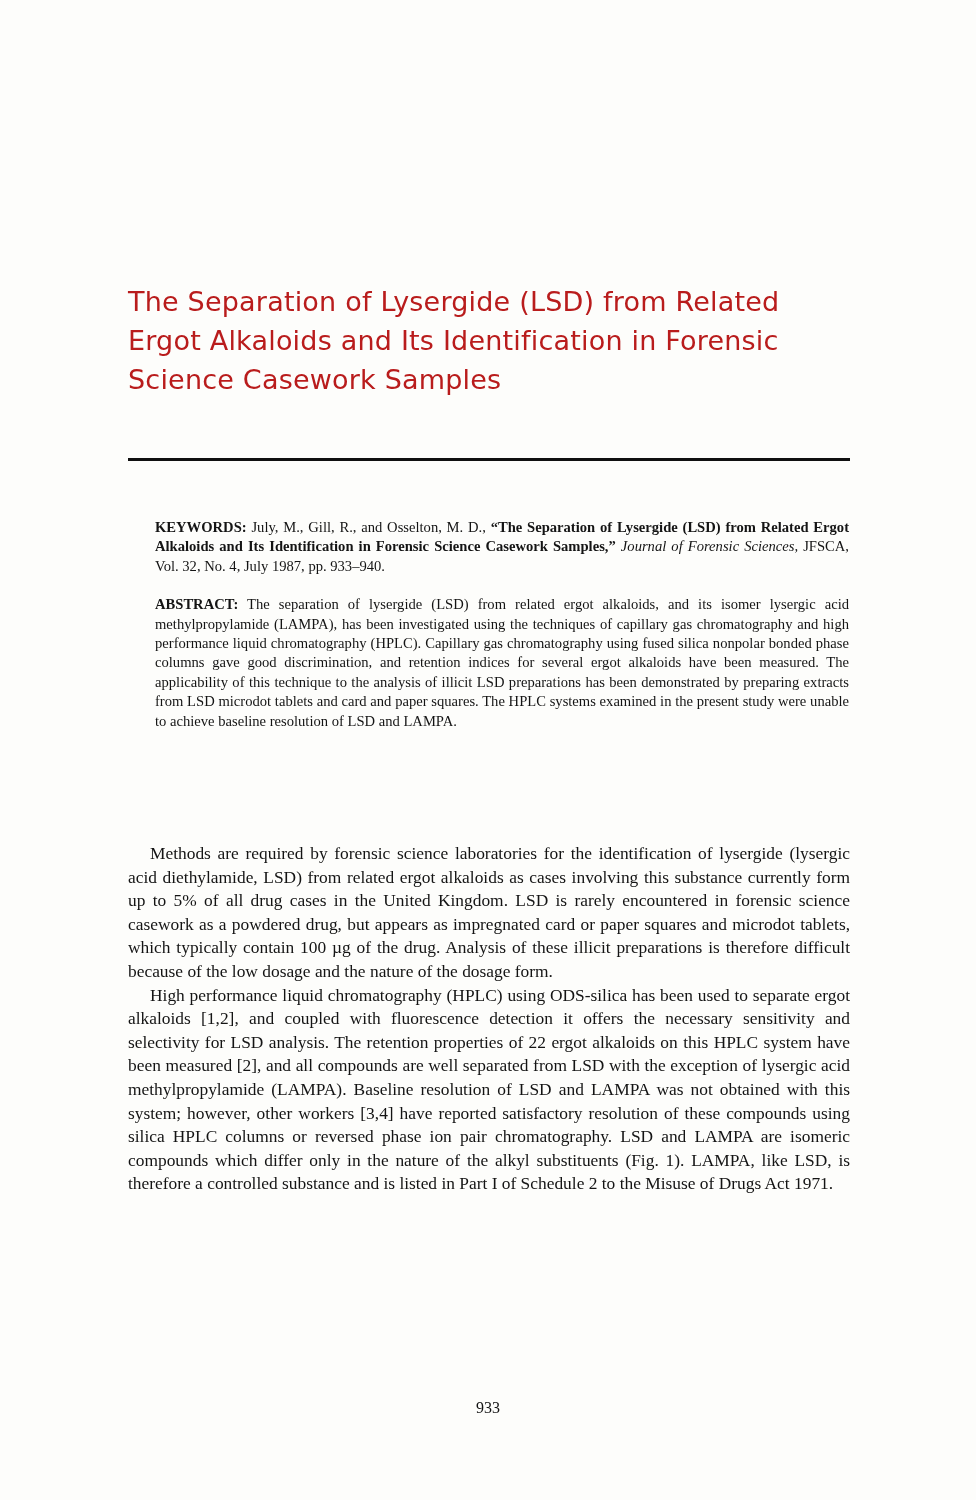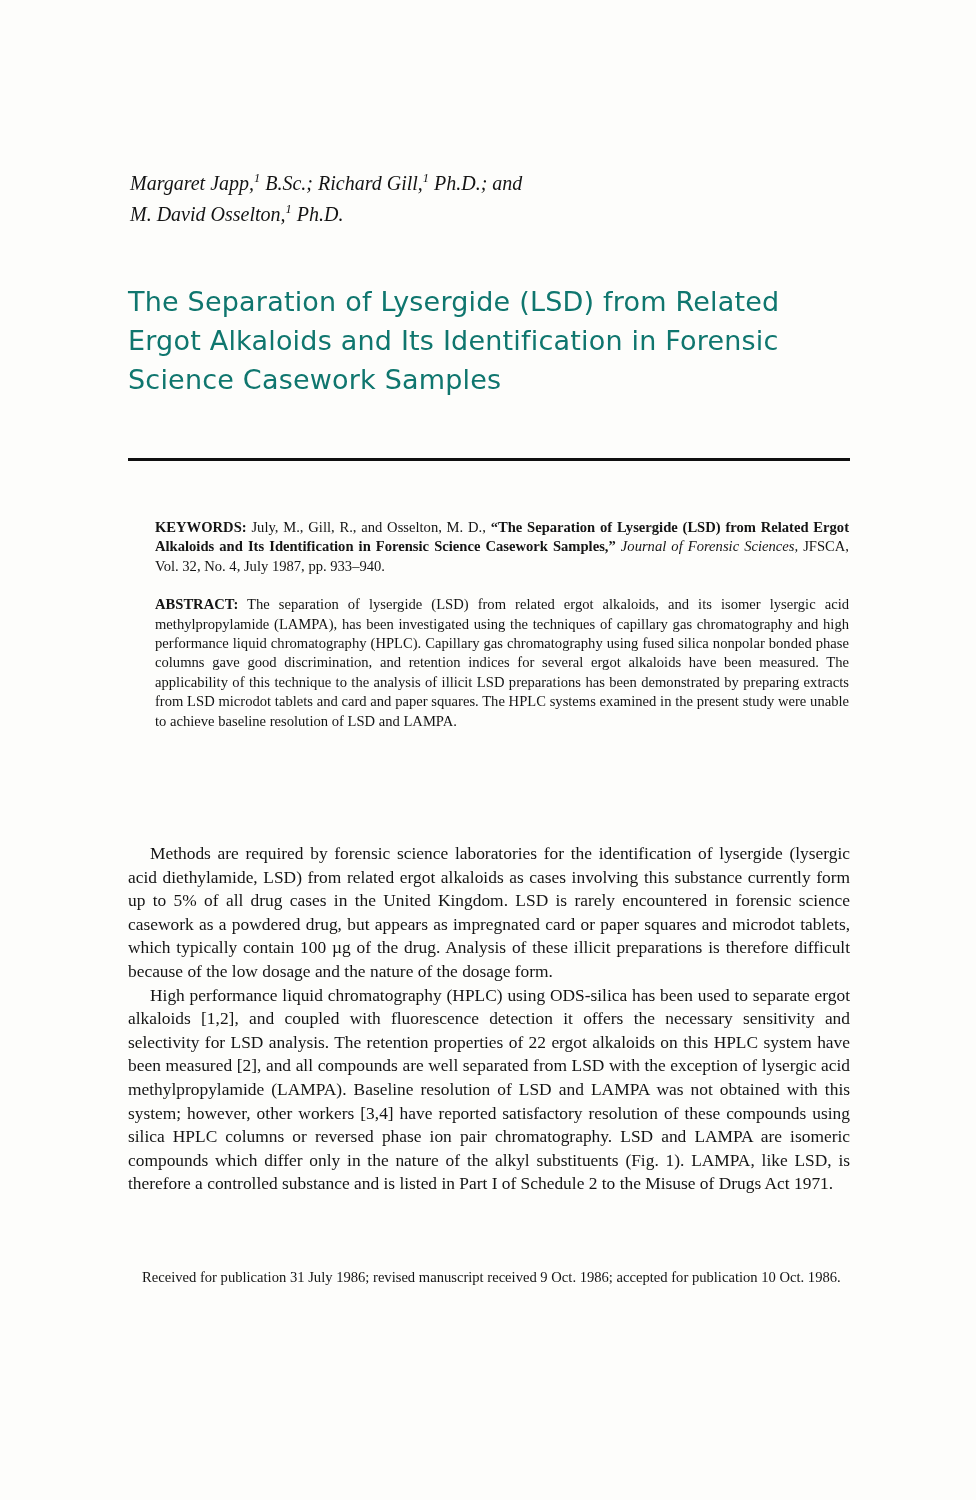--- a/index.html
+++ b/index.html
@@ -30,21 +30,21 @@
   .title {
     position: absolute;
     left: 128px;
     top: 282px;
     width: 706px;
     font-family: "DejaVu Sans", sans-serif;
     font-weight: 400;
     font-size: 27px;
     line-height: 39px;
     letter-spacing: 0.2px;
-    color: #0f766e;
+    color: #b91c1c;
   }
   .rule {
     position: absolute;
     left: 128px;
     top: 458px;
     width: 722px;
     height: 3px;
     background: #101010;
     border: none;
   }
@@ -94,43 +94,39 @@
     top: 1520px;
     font-size: 15.5px;
     color: #0369a1;
   }
 </style>
 </head>
 <body>
 
 <div class="page">
 
-  <div class="authors">
-    <span>Margaret Japp,</span><sup>1</sup><span> B.Sc.; Richard Gill,</span><sup>1</sup><span> Ph.D.; and</span><br>
-    <span>M. David Osselton,</span><sup>1</sup><span> Ph.D.</span>
-  </div>
 
   <h1 class="title">The Separation of Lysergide (LSD) from Related Ergot Alkaloids and Its Identification in Forensic Science Casework Samples</h1>
 
   <div class="rule"></div>
 
   <div class="abstract-section">
     <p>
       <b>KEYWORDS:</b><span> July, M., Gill, R., and Osselton, M. D., </span><b>“The Separation of Lysergide (LSD) from Related Ergot Alkaloids and Its Identification in Forensic Science Casework Samples,”</b><i> Journal of Forensic Sciences,</i><span> JFSCA, Vol. 32, No. 4, July 1987, pp. 933–940.</span>
     </p>
     <p>
       <b>ABSTRACT:</b><span> The separation of lysergide (LSD) from related ergot alkaloids, and its isomer lysergic acid methylpropylamide (LAMPA), has been investigated using the techniques of capillary gas chromatography and high performance liquid chromatography (HPLC). Capillary gas chromatography using fused silica nonpolar bonded phase columns gave good discrimination, and retention indices for several ergot alkaloids have been measured. The applicability of this technique to the analysis of illicit LSD preparations has been demonstrated by preparing extracts from LSD microdot tablets and card and paper squares. The HPLC systems examined in the present study were unable to achieve baseline resolution of LSD and LAMPA.</span>
     </p>
   </div>
 
   <div class="body-section">
     <p>Methods are required by forensic science laboratories for the identification of lysergide (lysergic acid diethylamide, LSD) from related ergot alkaloids as cases involving this substance currently form up to 5% of all drug cases in the United Kingdom. LSD is rarely encountered in forensic science casework as a powdered drug, but appears as impregnated card or paper squares and microdot tablets, which typically contain 100 µg of the drug. Analysis of these illicit preparations is therefore difficult because of the low dosage and the nature of the dosage form.</p>
     <p>High performance liquid chromatography (HPLC) using ODS-silica has been used to separate ergot alkaloids [1,2], and coupled with fluorescence detection it offers the necessary sensitivity and selectivity for LSD analysis. The retention properties of 22 ergot alkaloids on this HPLC system have been measured [2], and all compounds are well separated from LSD with the exception of lysergic acid methylpropylamide (LAMPA). Baseline resolution of LSD and LAMPA was not obtained with this system; however, other workers [3,4] have reported satisfactory resolution of these compounds using silica HPLC columns or reversed phase ion pair chromatography. LSD and LAMPA are isomeric compounds which differ only in the nature of the alkyl substituents (Fig. 1). LAMPA, like LSD, is therefore a controlled substance and is listed in Part I of Schedule 2 to the Misuse of Drugs Act 1971.</p>
   </div>
 
   <div class="footnote">
-    <p>Received for publication 31 July 1986; revised manuscript received 9 Oct. 1986; accepted for publication 10 Oct. 1986.</p>
   </div>
 
+  <div class="page-number">933</div>
 
   <div class="copyright">Copyright © 1987 by ASTM International</div>
 
 </div>
 
 </body></html>

